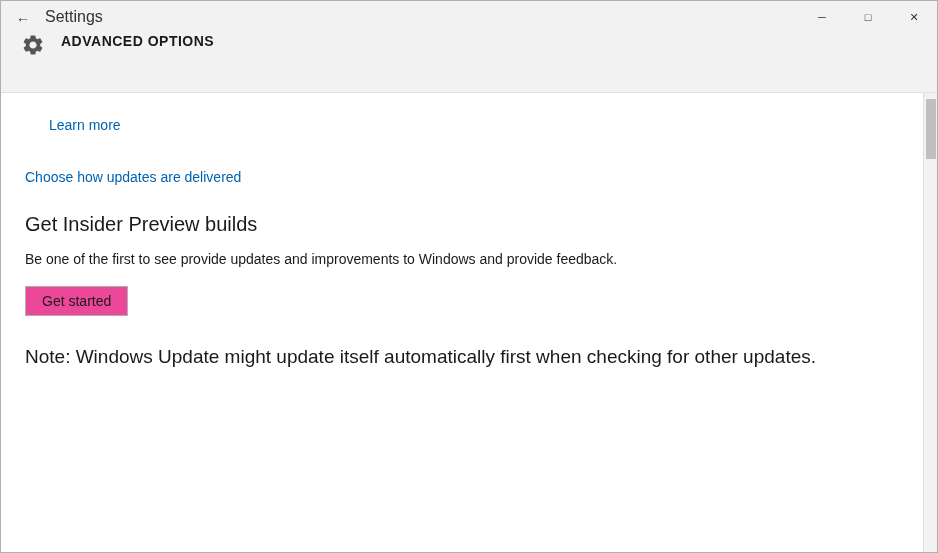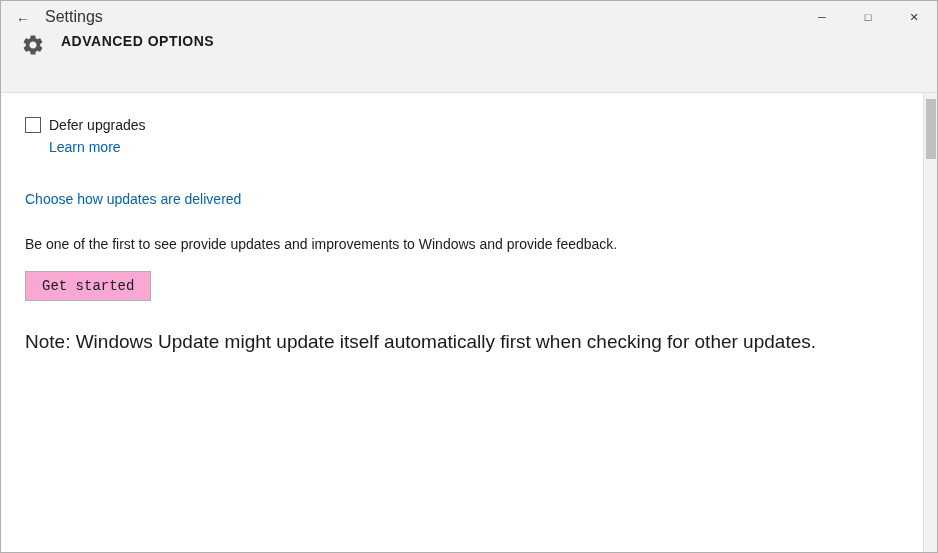--- a/index.html
+++ b/index.html
@@ -185,27 +185,27 @@
     }
 
     .section-description {
       font-size: 14px;
       color: #1a1a1a;
       margin-bottom: 16px;
       line-height: 1.4;
     }
 
     .btn-get-started {
-      background: #f9a8d4;
+      background: #ec4899;
       border: 1px solid #b0b0b0;
       padding: 6px 16px;
       font-size: 14px;
       cursor: pointer;
       color: #1a1a1a;
-      font-family: Liberation Mono, monospace;
+      font-family: Liberation Sans, sans-serif;
       display: inline-block;
     }
 
     .note-text {
       font-size: 19px;
       color: #1a1a1a;
       line-height: 1.4;
     }
   </style>
 </head>
@@ -237,40 +237,37 @@
     <svg class="gear-icon" viewBox="0 0 24 24" fill="#555">
       <path d="M19.14 12.94c.04-.3.06-.61.06-.94 0-.32-.02-.64-.07-.94l2.03-1.58c.18-.14.23-.41.12-.61l-1.92-3.32c-.12-.22-.37-.29-.59-.22l-2.39.96c-.5-.38-1.03-.7-1.62-.94l-.36-2.54c-.04-.24-.24-.41-.48-.41h-3.84c-.24 0-.43.17-.47.41l-.36 2.54c-.59.24-1.13.57-1.62.94l-2.39-.96c-.22-.08-.47 0-.59.22L2.74 8.87c-.12.21-.08.47.12.61l2.03 1.58c-.05.3-.09.63-.09.94s.02.64.07.94l-2.03 1.58c-.18.14-.23.41-.12.61l1.92 3.32c.12.22.37.29.59.22l2.39-.96c.5.38 1.03.7 1.62.94l.36 2.54c.05.24.24.41.48.41h3.84c.24 0 .44-.17.47-.41l.36-2.54c.59-.24 1.13-.56 1.62-.94l2.39.96c.22.08.47 0 .59-.22l1.92-3.32c.12-.22.07-.47-.12-.61l-2.01-1.58zM12 15.6c-1.98 0-3.6-1.62-3.6-3.6s1.62-3.6 3.6-3.6 3.6 1.62 3.6 3.6-1.62 3.6-3.6 3.6z"></path>
     </svg>
     <span class="page-title">ADVANCED OPTIONS</span>
   </div>
 
   <div class="content-wrapper">
     <div class="content">
 
       
-      <div class="checkbox-row">
-        <input type="checkbox" class="checkbox" style="">
-        <label class="checkbox-label">Defer upgrades</label>
-      </div>
 
       
       <a class="link" style="margin-left: 24px; margin-bottom: 4px;">Learn more</a>
 
       <div class="section-gap"></div>
 
       
 
       <div class="section-gap"></div>
 
       
       <a class="link">Choose how updates are delivered</a>
 
       <div class="section-gap-large"></div>
 
       
+      <h2 class="section-title">Get Insider Preview builds</h2>
       <p class="section-description">Be one of the first to see provide updates and improvements to Windows and provide feedback.</p>
       <button class="btn-get-started">Get started</button>
 
       <div class="section-gap-large"></div>
 
       
       <p class="note-text">Note: Windows Update might update itself automatically first when checking for other updates.</p>
 
       <div class="section-gap"></div>
 

